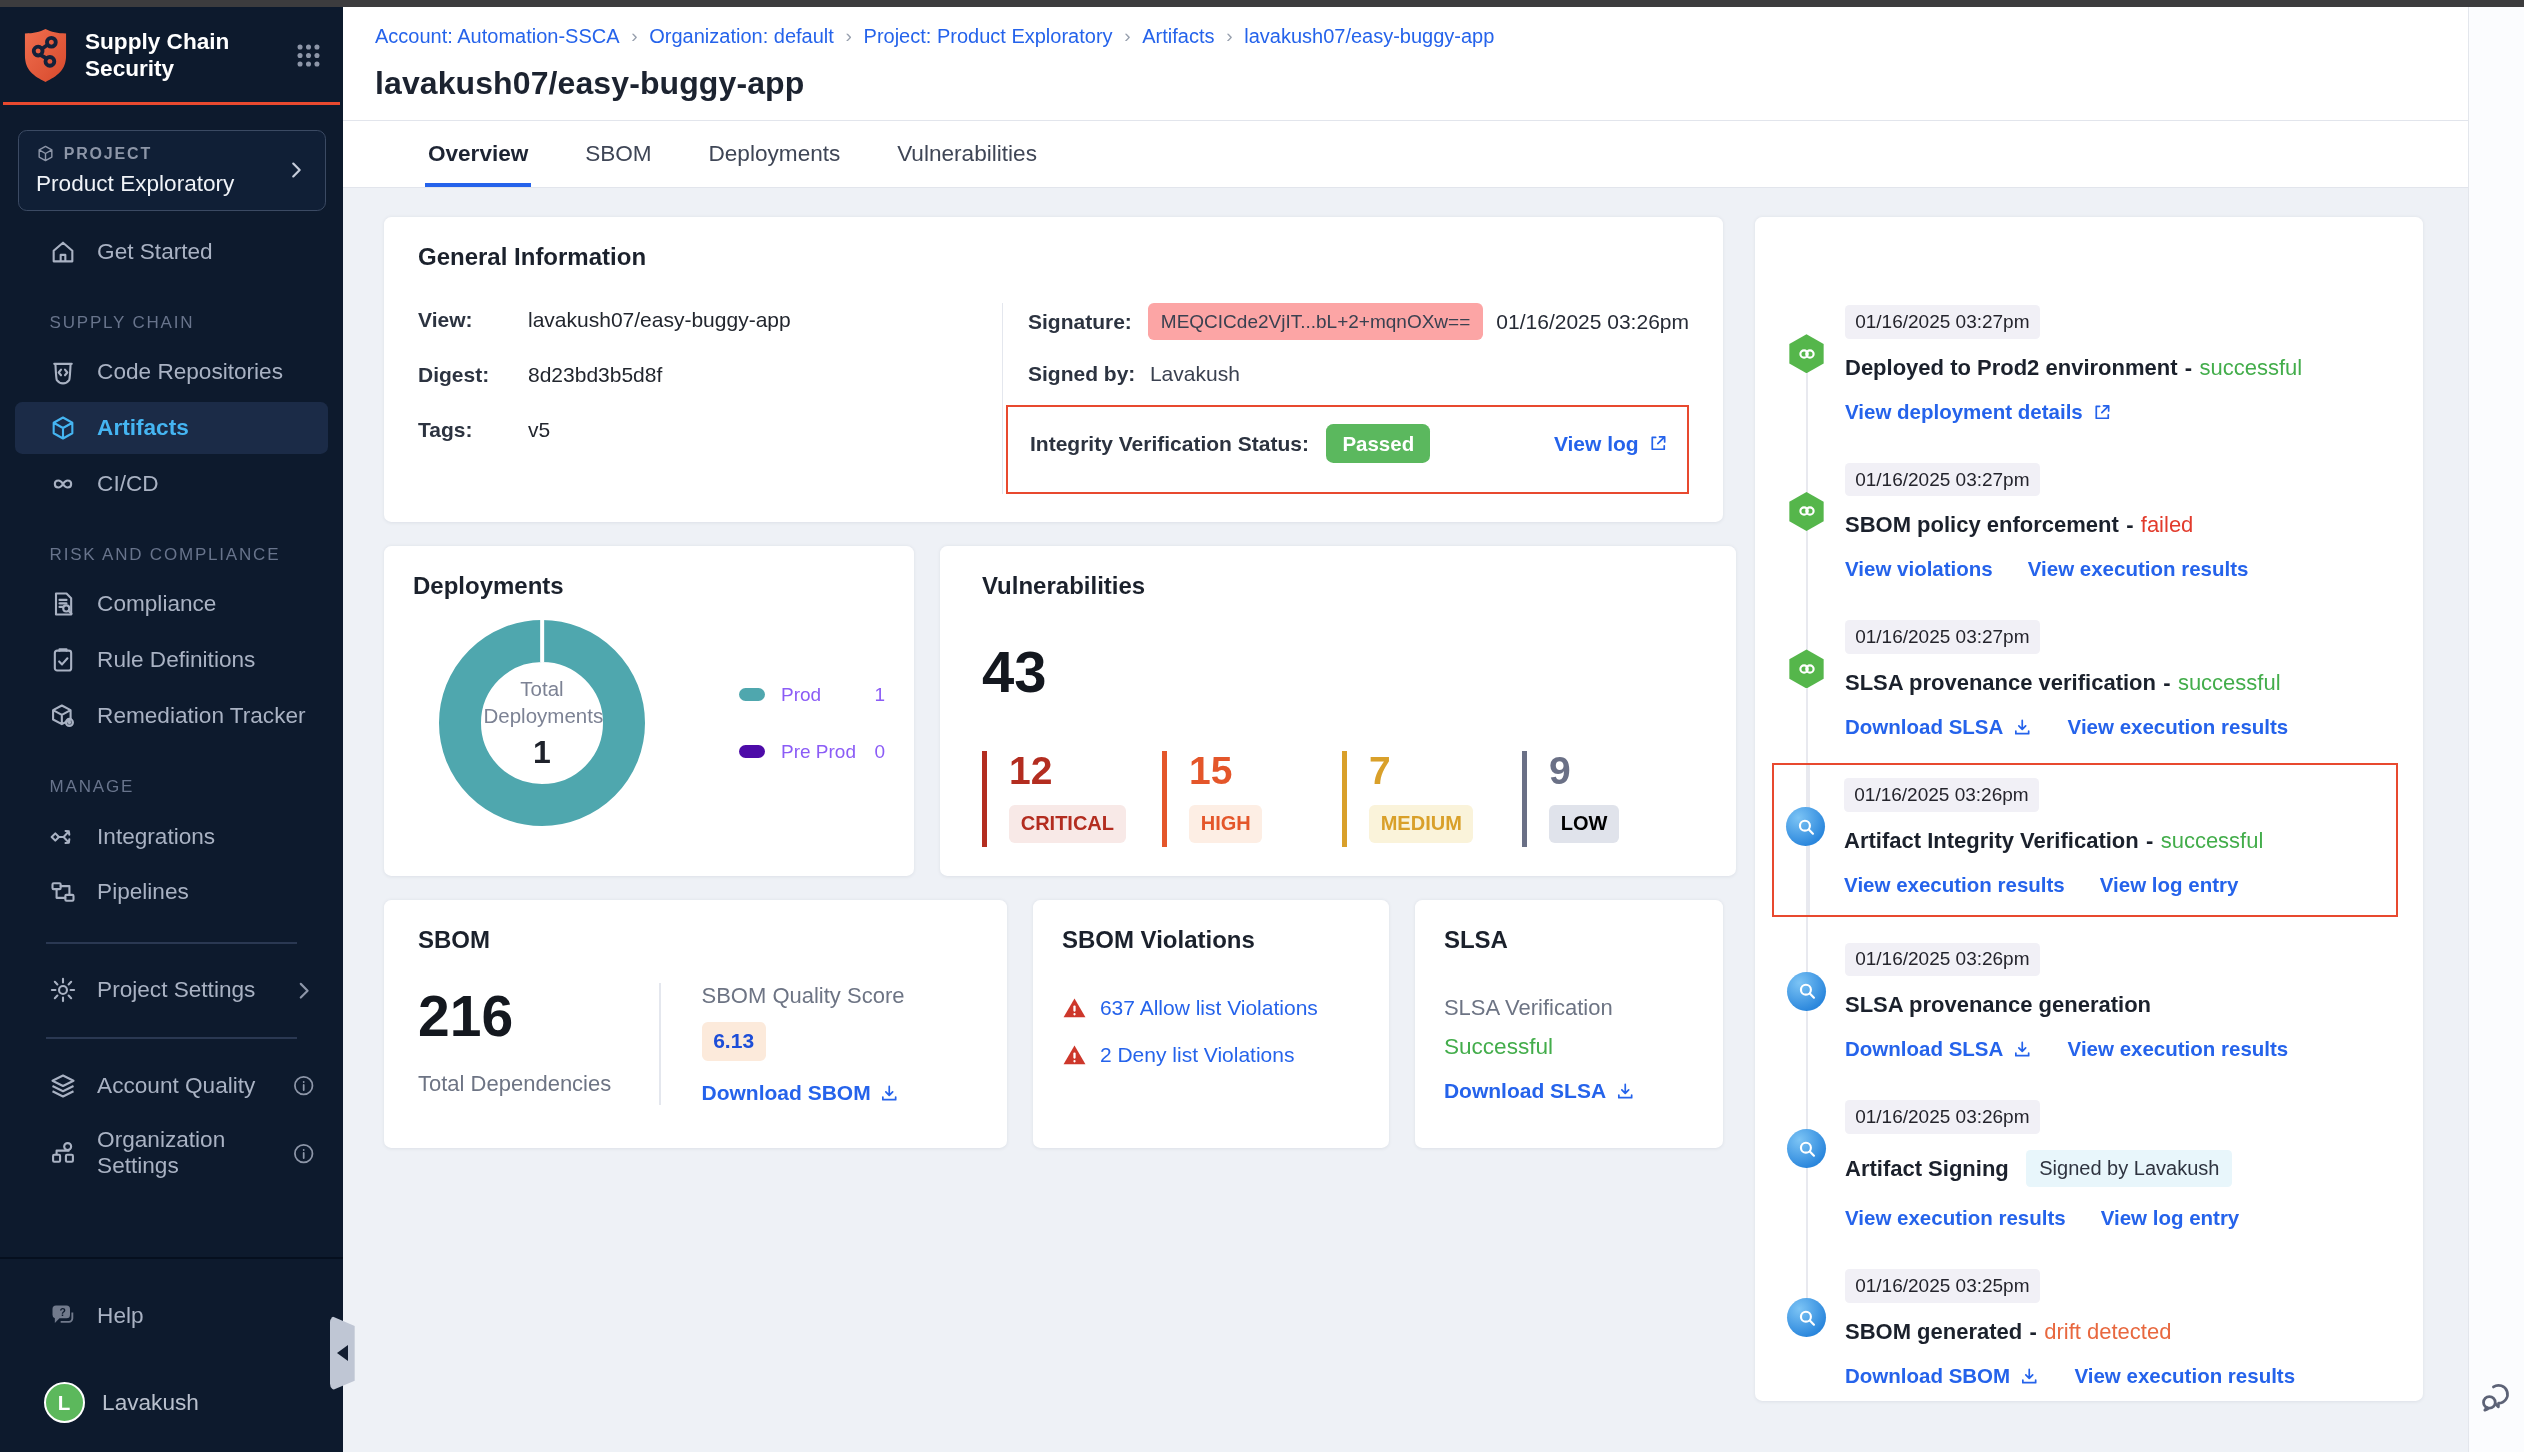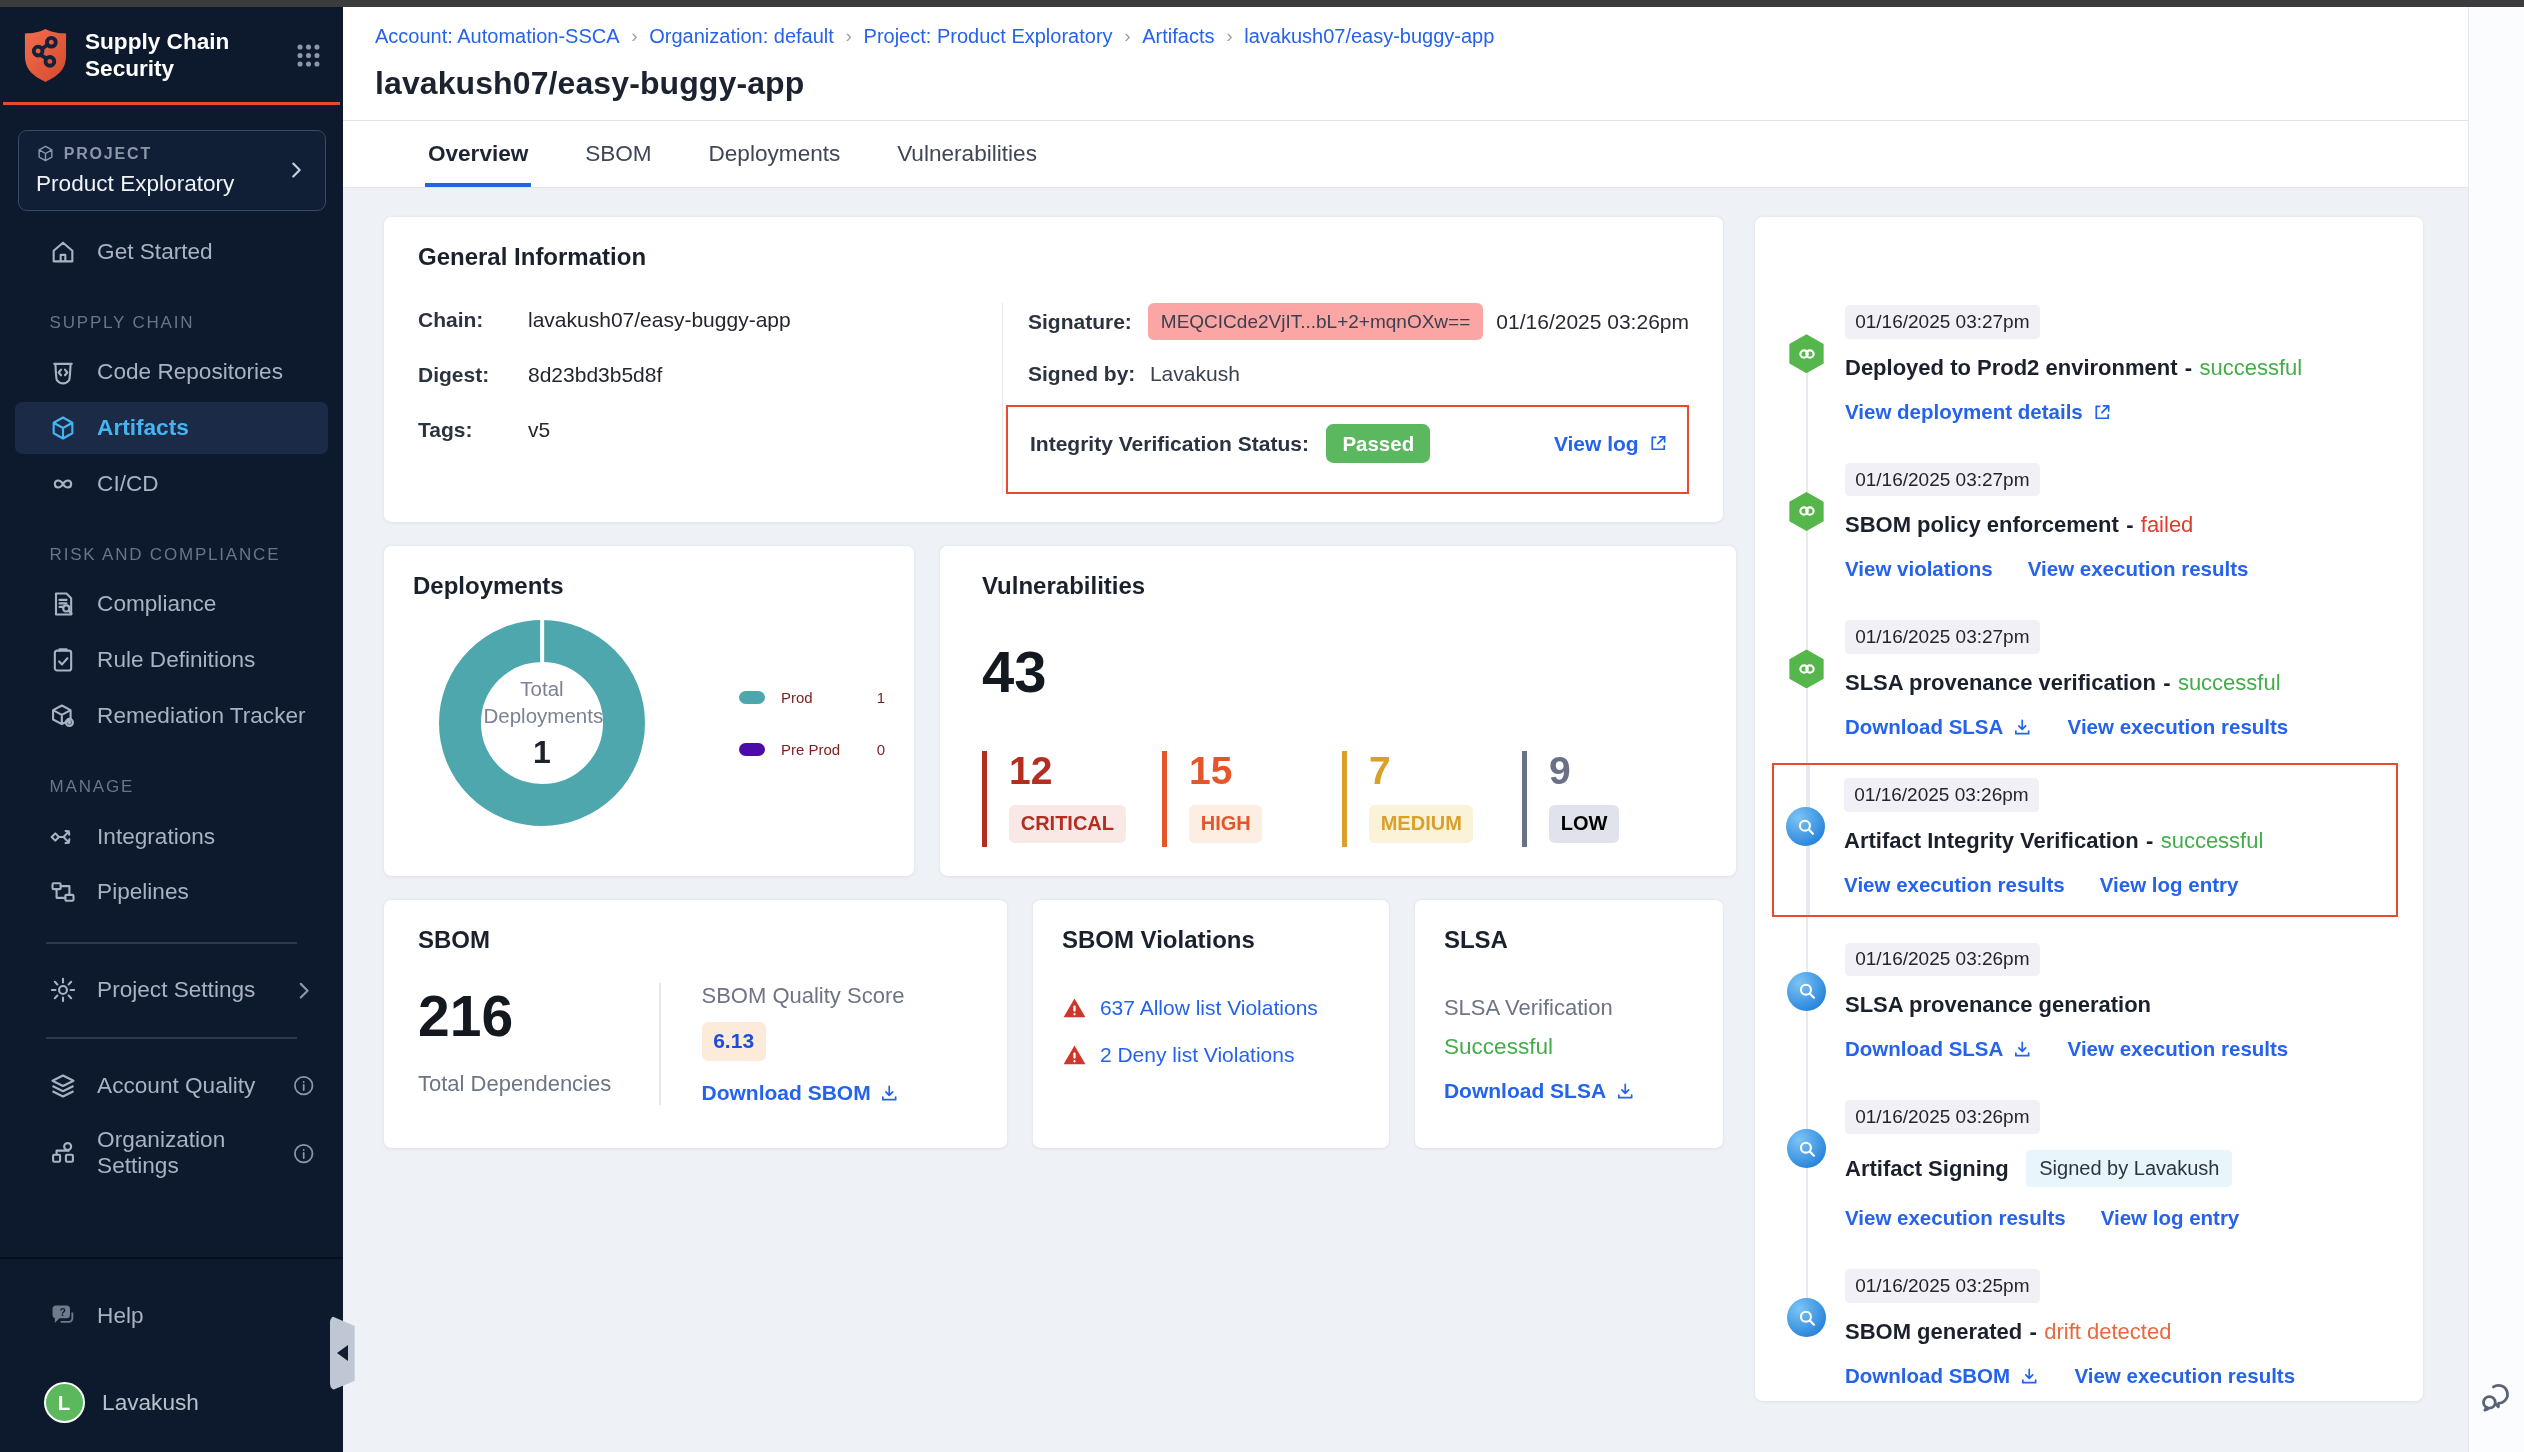--- a/index.html
+++ b/index.html
@@ -78,21 +78,21 @@
   
   .dep-card { width:530px; height:330px; padding:26px 29px; }
   .dep-body { display:flex; align-items:center; margin-top:20.5px; }
   .donut { position:relative; width:206px; height:206px; margin-left:26px; flex:none; }
   .donut-ring { position:absolute; inset:0; border:42px solid #4fa7ae; border-radius:50%; }
   .donut-ring::after { content:""; position:absolute; top:-42px; left:50%; transform:translateX(-50%); width:3.7px; height:42px; background:#fff; }
   .donut-center { position:absolute; inset:42px; display:flex; flex-direction:column; align-items:center; justify-content:center; text-align:center; }
   .dc-label { color:#7c8294; font-size:20.5px; line-height:1.3; width:117px; }
   .dc-value { color:#1e222b; font-size:32px; font-weight:700; margin-top:4.4px; }
   .dep-legend { margin-left:94px; display:flex; flex-direction:column; gap:35px; width:175px; }
-  .legend-row { display:flex; align-items:center; font-size:15px; color:#7f1d1d; }
+  .legend-row { display:flex; align-items:center; font-size:19px; color:#8b5cf6; }
   .legend-swatch { width:26px; height:13px; border-radius:6.6px; margin-right:16px; flex:none; }
   .legend-value { margin-left:auto; }
 
   
   .vuln-card { width:796px; height:330px; padding:26px 34px 29px 42px; display:flex; flex-direction:column; }
   .vuln-total { font-size:58px; font-weight:700; color:#14181f; margin-top:38px; }
   .sev-row { display:flex; margin-top:auto; }
   .sev-block { width:191px; border-left:5.1px solid #999; padding-left:22px; display:flex; flex-direction:column; align-items:flex-start; padding-bottom:4.4px; }
   .sev-num { font-size:39px; font-weight:700; line-height:1; }
   .sev-badge { margin-top:14.6px; font-size:20px; font-weight:700; padding:7.3px 11.7px; border-radius:5.8px; }
@@ -363,21 +363,21 @@
         </div>
 
       <div class="content">
         <div class="col-left">
 
           <section class="card gi-card">
             <div class="card-title">General Information</div>
             <div class="gi-body">
               <div class="gi-left" id="gi-fields">
                   <div class="gi-row">
-                    <span class="gi-label">Chain:</span>
+                    <span class="gi-label">View:</span>
                     <span class="gi-value">lavakush07/easy-buggy-app</span>
                   </div>
                   <div class="gi-row">
                     <span class="gi-label">Digest:</span>
                     <span class="gi-value">8d23bd3b5d8f</span>
                   </div>
                   <div class="gi-row">
                     <span class="gi-label">Tags:</span>
                     <span class="gi-value">v5</span>
                   </div>

